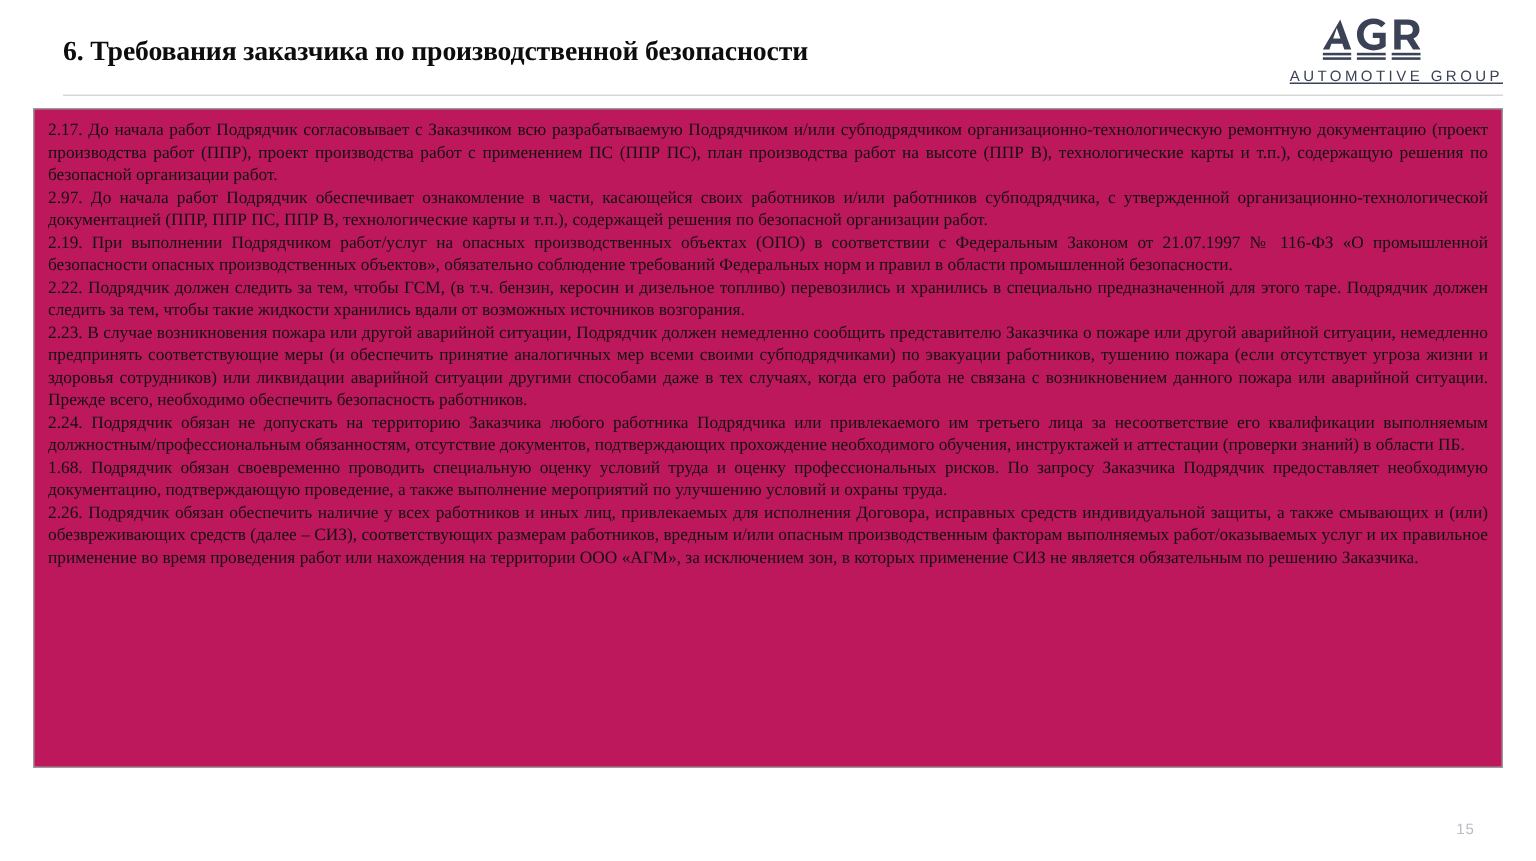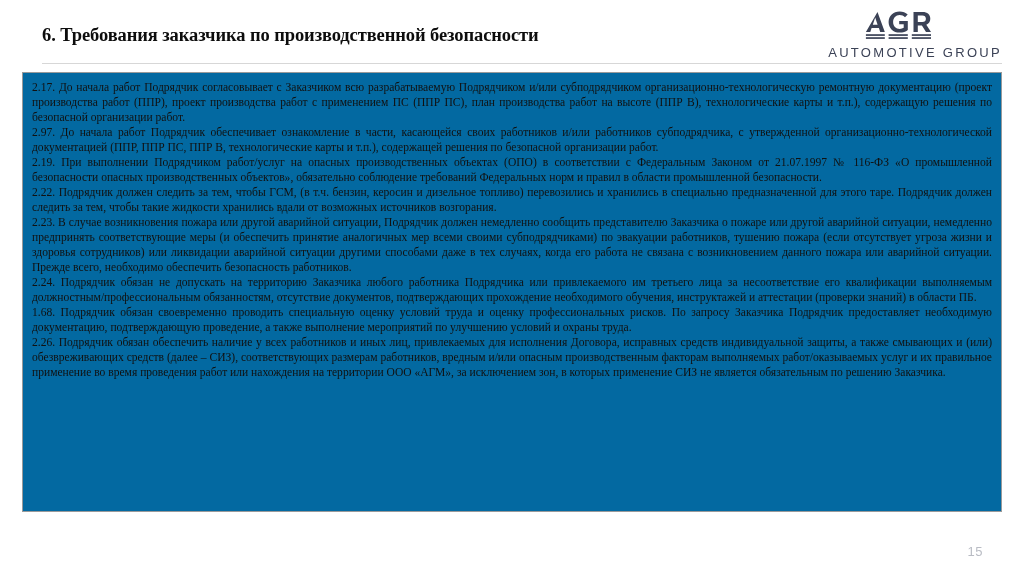--- a/index.html
+++ b/index.html
@@ -52,26 +52,27 @@
     display: flex;
     flex-direction: column;
     align-items: center;
     padding-top: 2px;
   }
   .logo-mark {
     display: block;
   }
   .logo-sub {
     font-family: "Liberation Sans", "DejaVu Sans", sans-serif;
-    font-size: 13px;
+    font-size: 10px;
     letter-spacing: 2.3px;
     color: #3b4256;
     margin-top: 2px;
     text-align: center;
     line-height: 1;
+    text-decoration: underline;
   }
 
   .header-rule {
     position: absolute;
     left: 26px;
     right: 22px;
     bottom: 2px;
     height: 1px;
     background: #d7d7d7;
   }
@@ -79,41 +80,41 @@
   
   .content-box {
     position: absolute;
     left: 22px;
     top: 72px;
     width: 980px;
     height: 440px;
     border: 1px solid #9a9a9a;
     box-sizing: border-box;
     padding: 7px 9px 6px 9px;
-    background: #0369a1;
+    background: #be185d;
     overflow: hidden;
   }
 
   .para {
     font-size: 11.55px;
     line-height: 15.0px;
     text-align: justify;
     text-justify: inter-word;
     margin: 0;
     color: #111111;
     font-family: "Liberation Serif", "DejaVu Serif", serif;
   }
 
   
   .page-number {
     position: absolute;
     right: 41px;
     bottom: 15px;
     font-family: "Liberation Sans", "DejaVu Sans", sans-serif;
-    font-size: 13px;
+    font-size: 10px;
     color: #b9bcc4;
     letter-spacing: 0.5px;
   }
 </style>
 </head>
 <body>
 
 <div class="slide">
 
   <div class="header">

